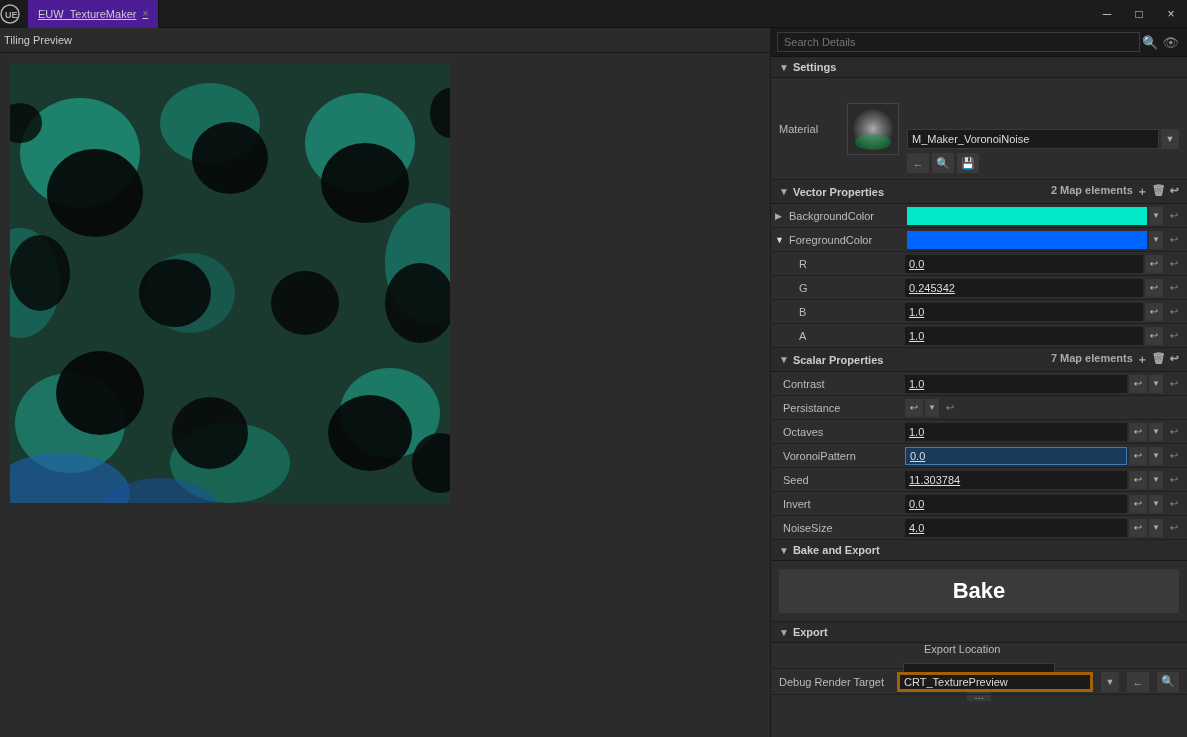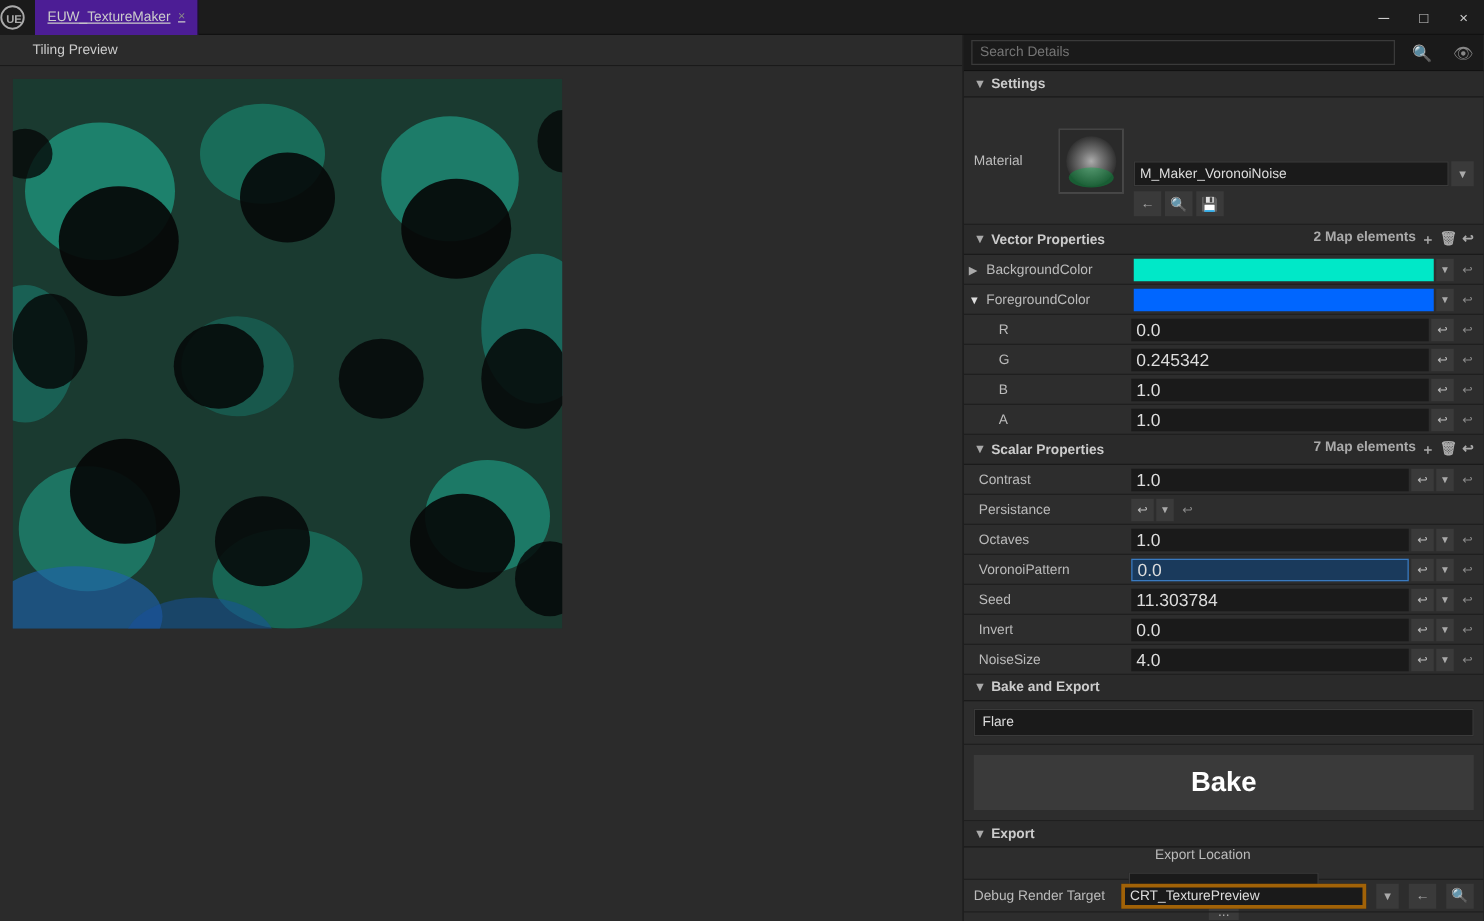--- a/index.html
+++ b/index.html
@@ -68,21 +68,21 @@
 
     
     .left-panel {
       width: 770px;
       display: flex;
       flex-direction: column;
       background: #2b2b2b;
     }
     .panel-title {
       background: #2b2b2b;
-      padding: 6px 26px;
+      padding: 6px 4px;
       font-size: 11px;
       color: #ccc;
       border-bottom: 1px solid #1a1a1a;
     }
     .preview-area {
       flex: 1;
       display: flex;
       align-items: flex-start;
       justify-content: flex-start;
       padding: 10px;
@@ -104,21 +104,21 @@
       border-left: 1px solid #1a1a1a;
       overflow-y: auto;
     }
 
     
     .search-bar {
       display: flex;
       align-items: center;
       background: #1a1a1a;
       padding: 4px 6px;
-      gap: 12px;
+      gap: 0;
       border-bottom: 1px solid #111;
     }
     .search-input {
       flex: 1;
       background: #1a1a1a;
       border: 1px solid #3a3a3a;
       color: #888;
       padding: 3px 6px;
       font-size: 11px;
     }
@@ -166,23 +166,24 @@
       flex: 1;
       display: flex;
       align-items: center;
       gap: 2px;
     }
     .prop-value-input {
       flex: 1;
       background: #1a1a1a;
       border: none;
       color: #ddd;
-      font-size: 14px;
+      font-size: 11px;
       padding: 2px 4px;
       height: 18px;
+      text-decoration: underline;
     }
     .prop-value-input.highlight {
       background: #1a3a5c;
       border: 1px solid #3a7abf;
     }
     .prop-btn {
       width: 18px;
       height: 18px;
       background: #3a3a3a;
       border: none;
@@ -728,23 +729,20 @@
         <div class="prop-dropdown">▼</div>
         <div class="prop-link">↩</div>
       </div>
     </div>
 
     <div class="section-header">
       <span class="arrow">▼</span>
       <span>Bake and Export</span>
     </div>
 
-    <div class="bake-name-row">
-      <input class="bake-name-input" type="text" value="Flare" style="">
-    </div>
 
     <div class="bake-button-row">
       <button class="bake-button">Bake</button>
     </div>
 
     <div class="section-header">
       <span class="arrow">▼</span>
       <span>Export</span>
     </div>
 

